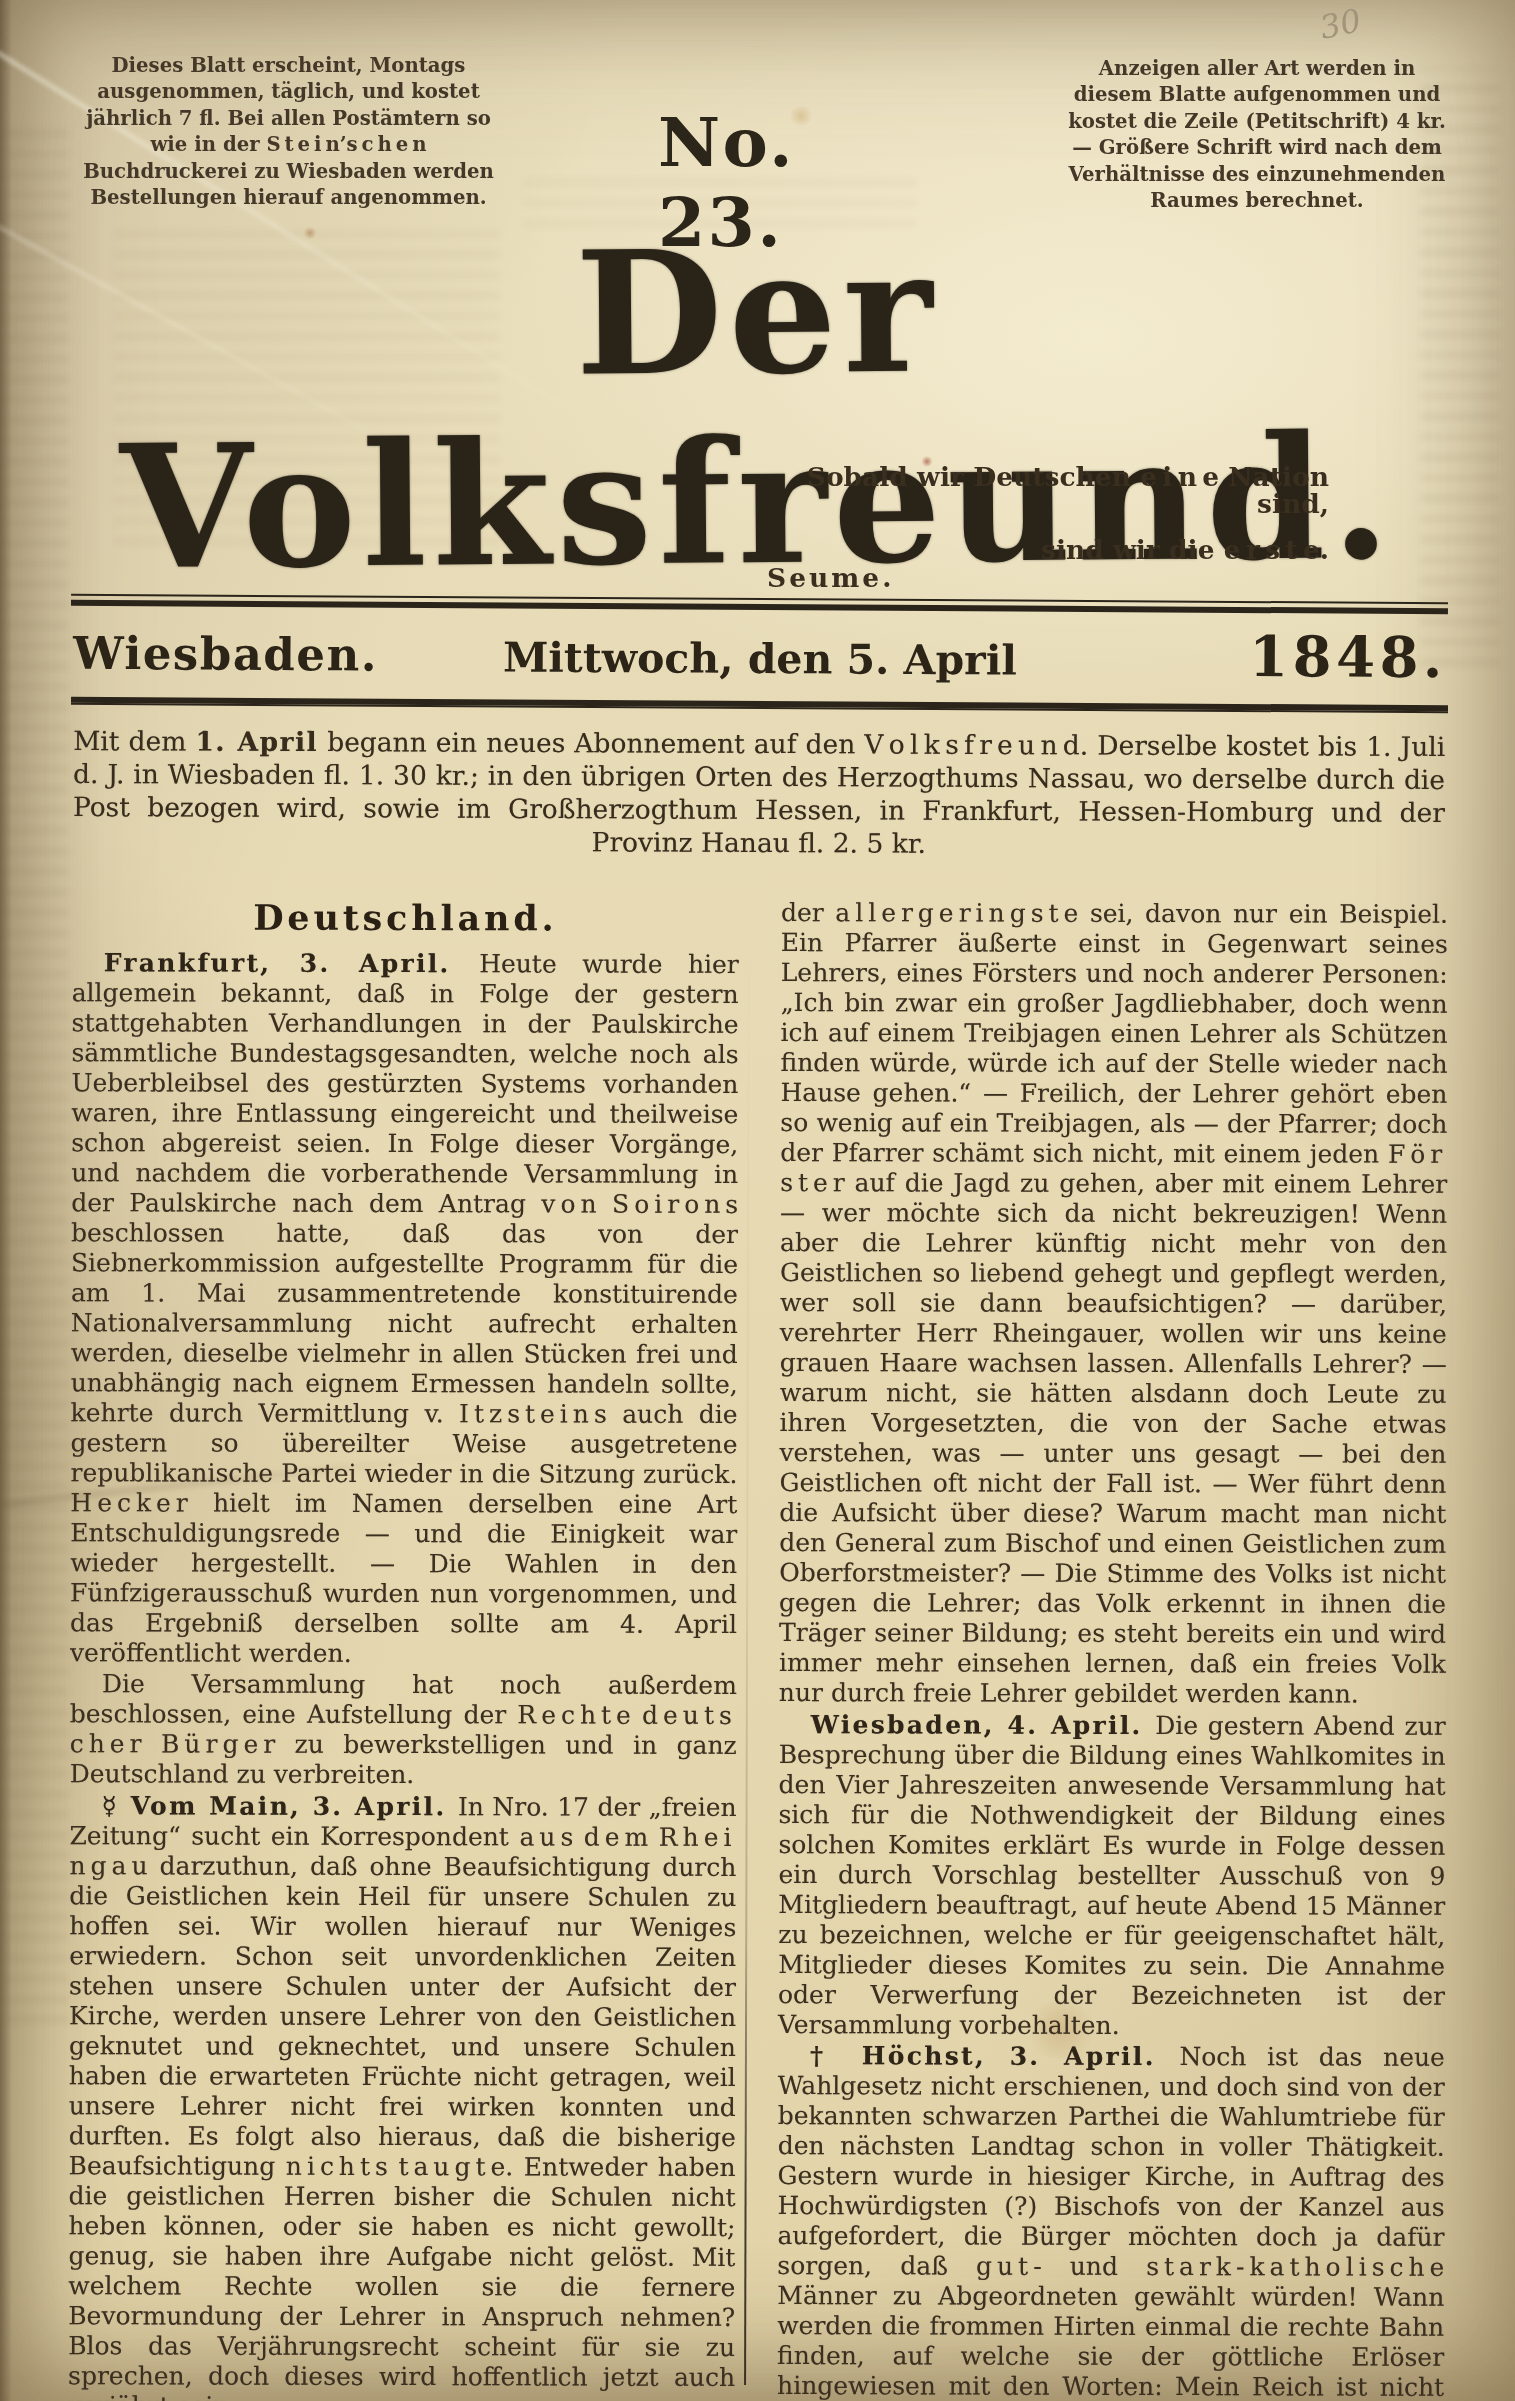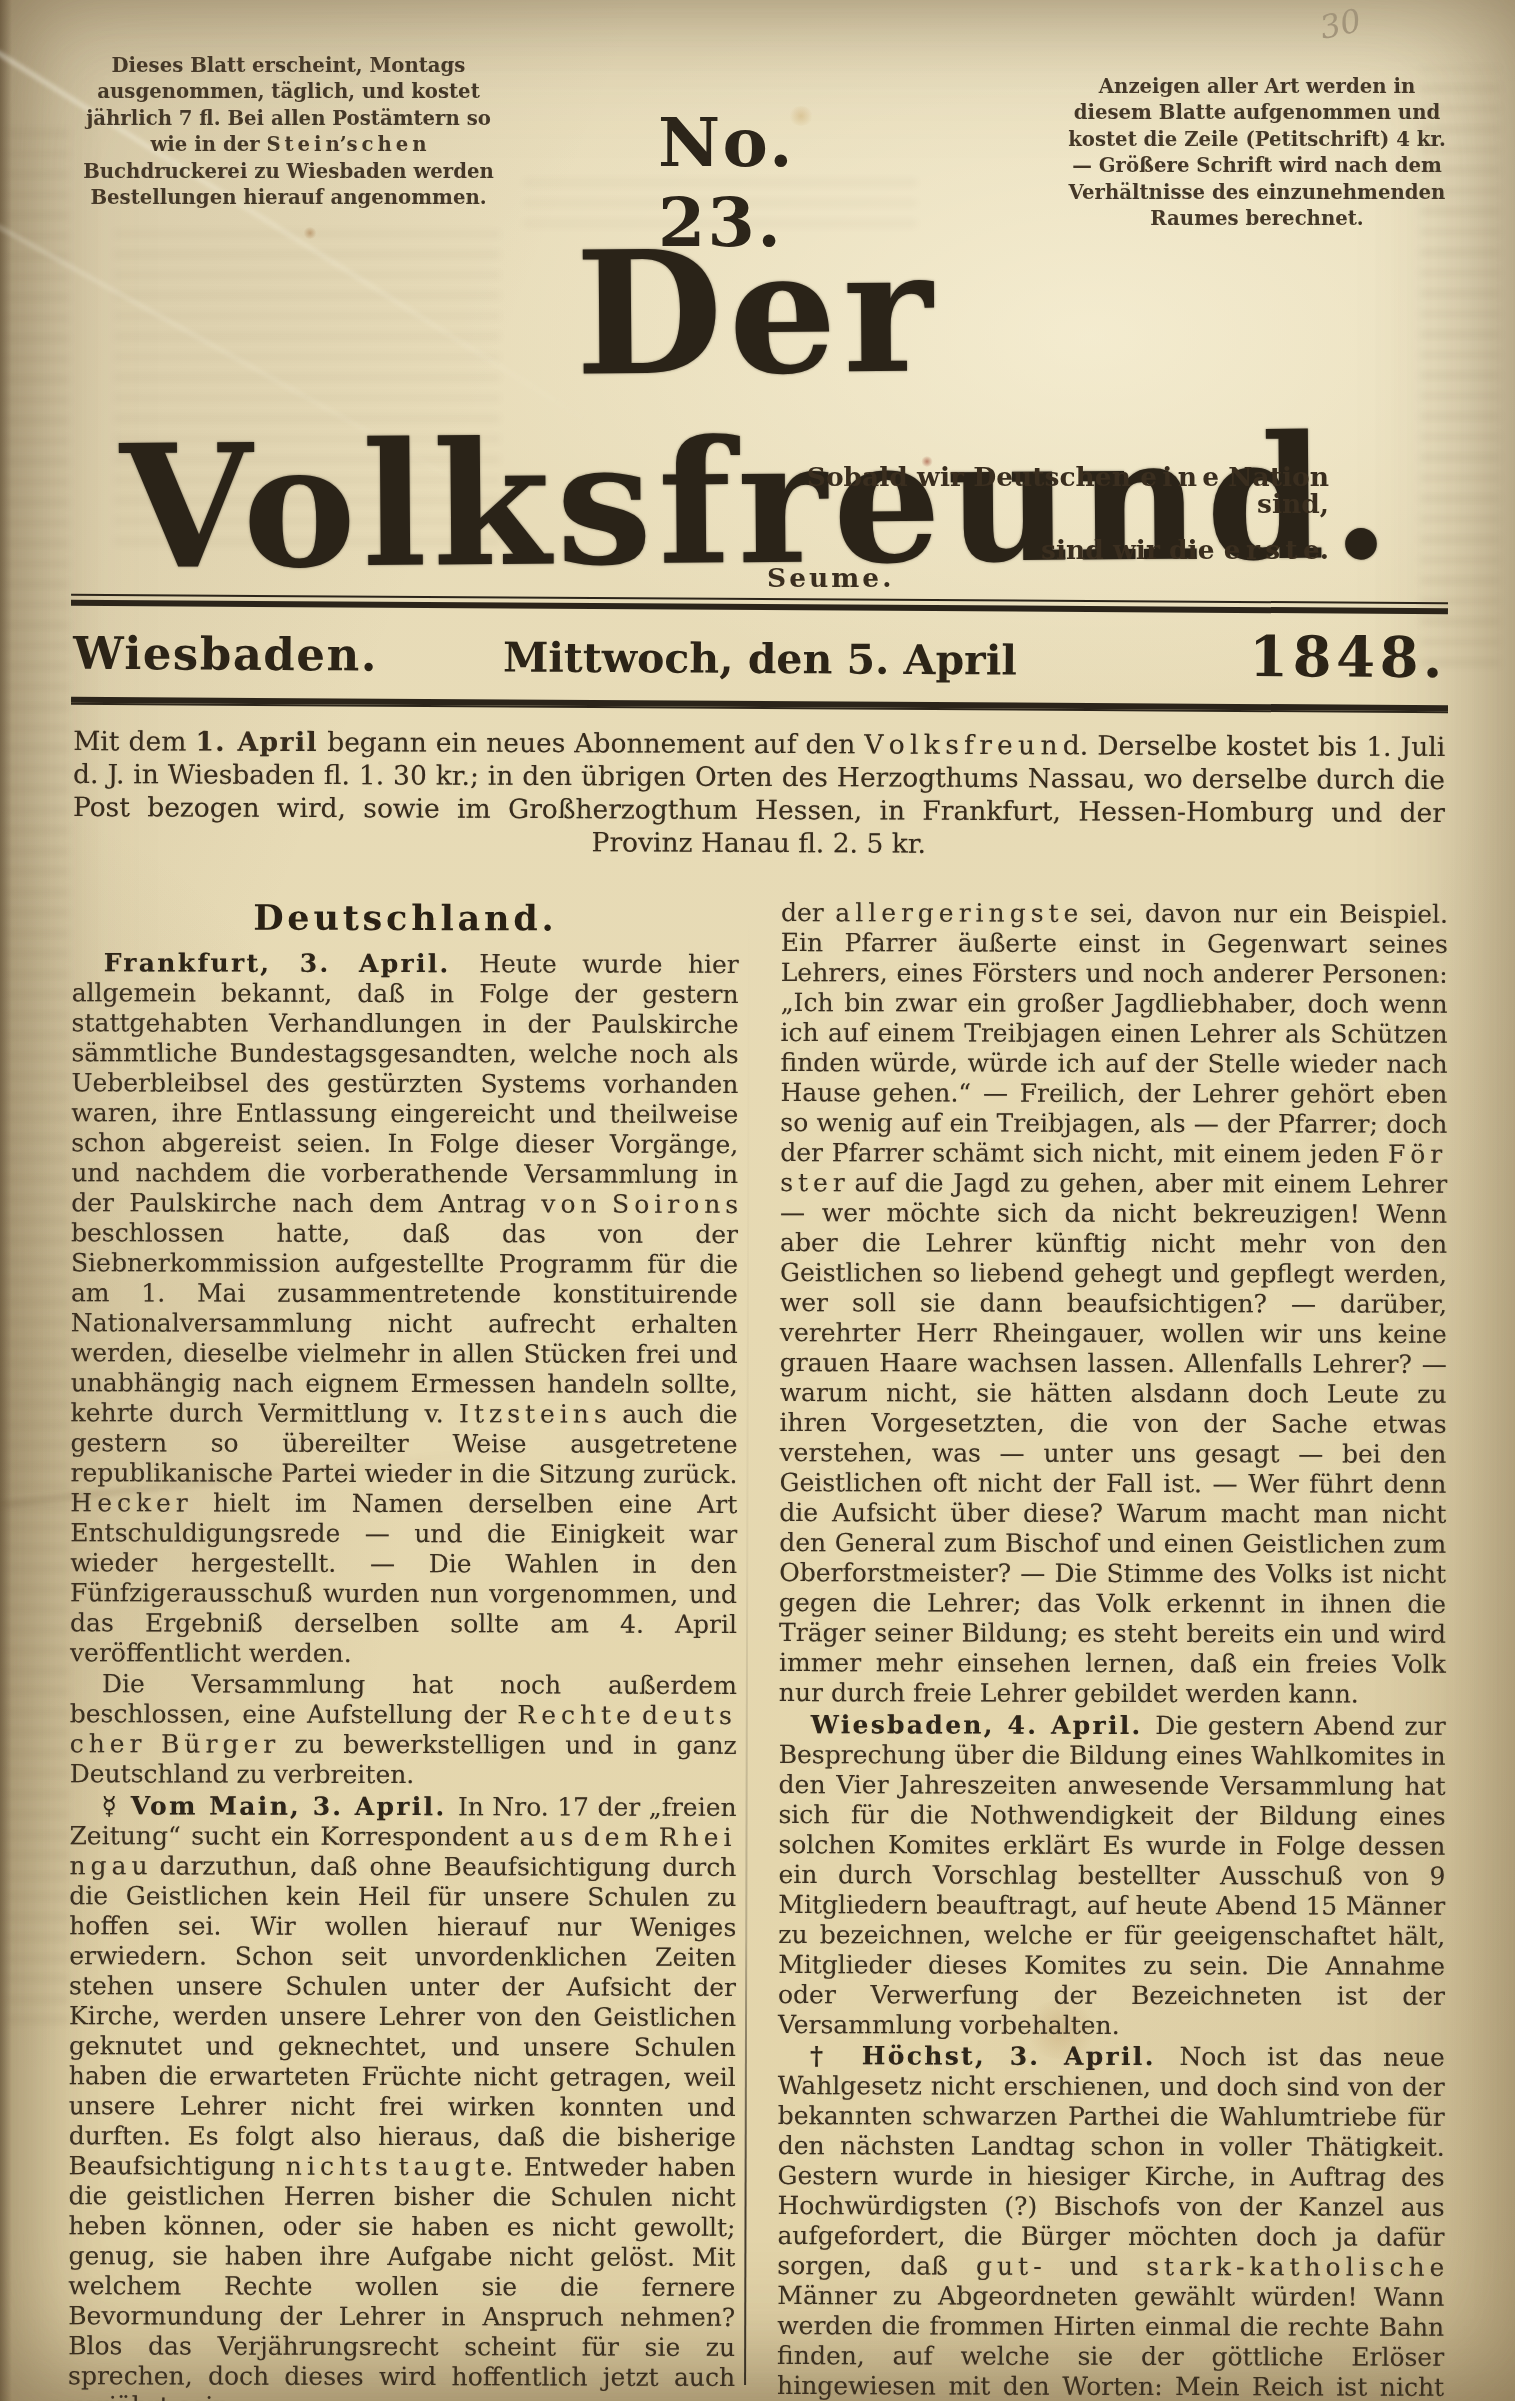--- a/index.html
+++ b/index.html
@@ -51,21 +51,21 @@
   #stain-3{left:303px;top:227px;width:13.6px;height:12px;
     background:radial-gradient(circle,rgba(160,110,60,0.5),rgba(160,110,60,0) 70%);}
   #stain-4{left:788px;top:106px;width:26px;height:19.7px;
     background:radial-gradient(circle,rgba(190,150,80,0.35),rgba(190,150,80,0) 70%);}
   #stain-5{left:1280px;top:1068px;width:121px;height:91px;
     background:radial-gradient(circle,rgba(150,115,70,0.16),rgba(150,115,70,0) 70%);}
   
   .notice{position:absolute;text-align:center;font-size:19.7px;line-height:1.34;
     color:#453828;font-weight:bold;}
   .notice-left{left:82px;top:53px;width:413px;}
-  .notice-right{left:1067px;top:74px;width:380px;}
+  .notice-right{left:1067px;top:56px;width:380px;}
   .issue-no{position:absolute;left:658px;top:102px;width:261px;text-align:left;
     font-size:68px;font-weight:bold;color:#2c251a;letter-spacing:2.3px;}
   .handwritten{position:absolute;left:1320px;top:4.5px;font-size:32px;
     font-style:italic;color:#a2947a;transform:rotate(-12deg);
     font-family:"DejaVu Serif","Liberation Serif",serif;}
   .masthead{position:absolute;left:30px;right:30px;top:217px;margin:0;
     text-align:center;font-size:170px;line-height:1.12;font-weight:bold;
     color:#2a2318;letter-spacing:6px;transform:rotate(-0.45deg);
     text-shadow:0 0 2.3px rgba(42,35,24,0.55);}
   .motto{position:absolute;left:767px;top:464px;width:562px;font-size:26.5px;

